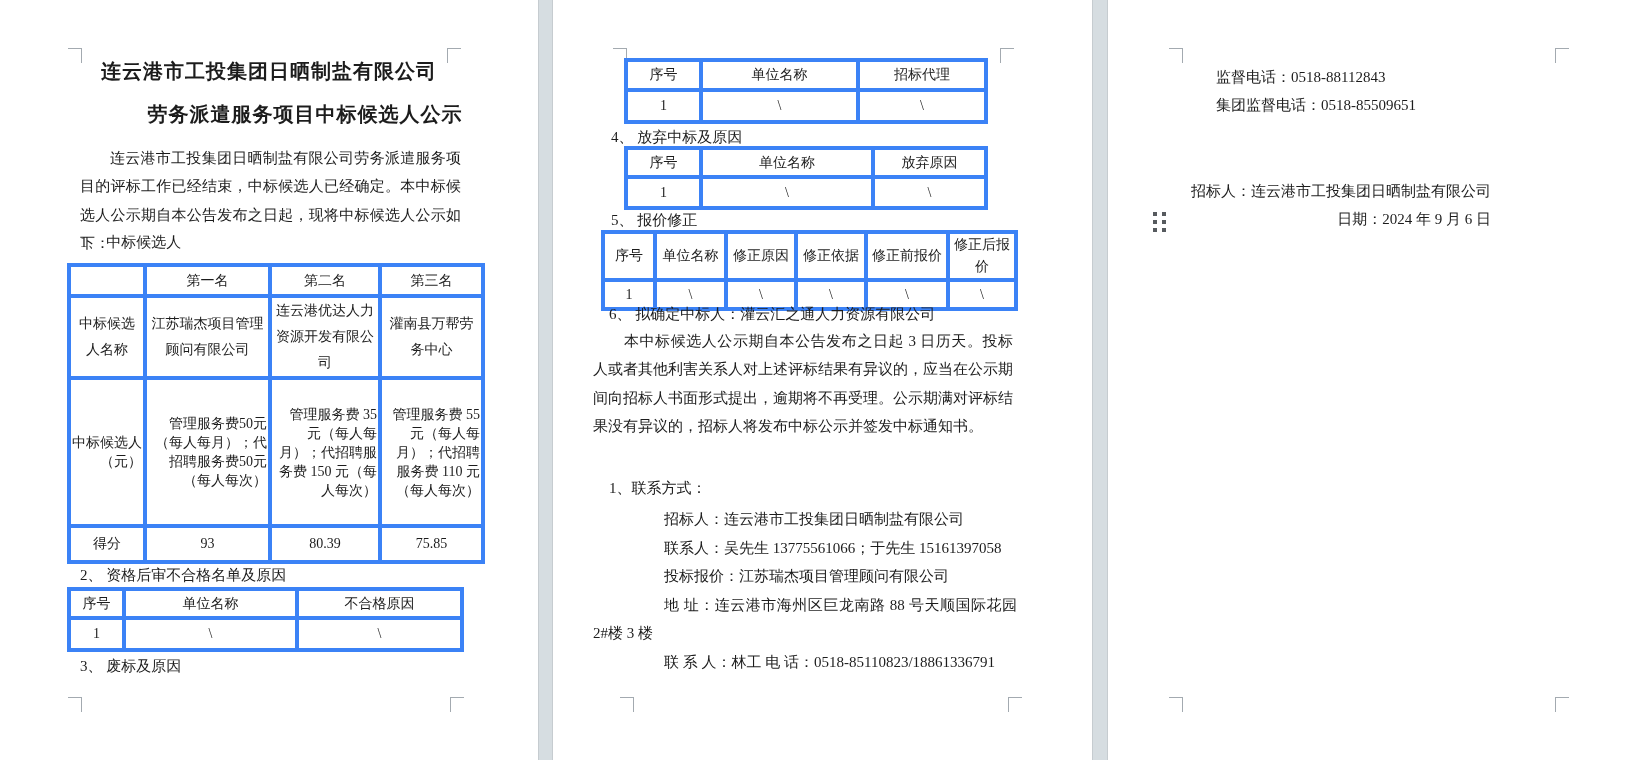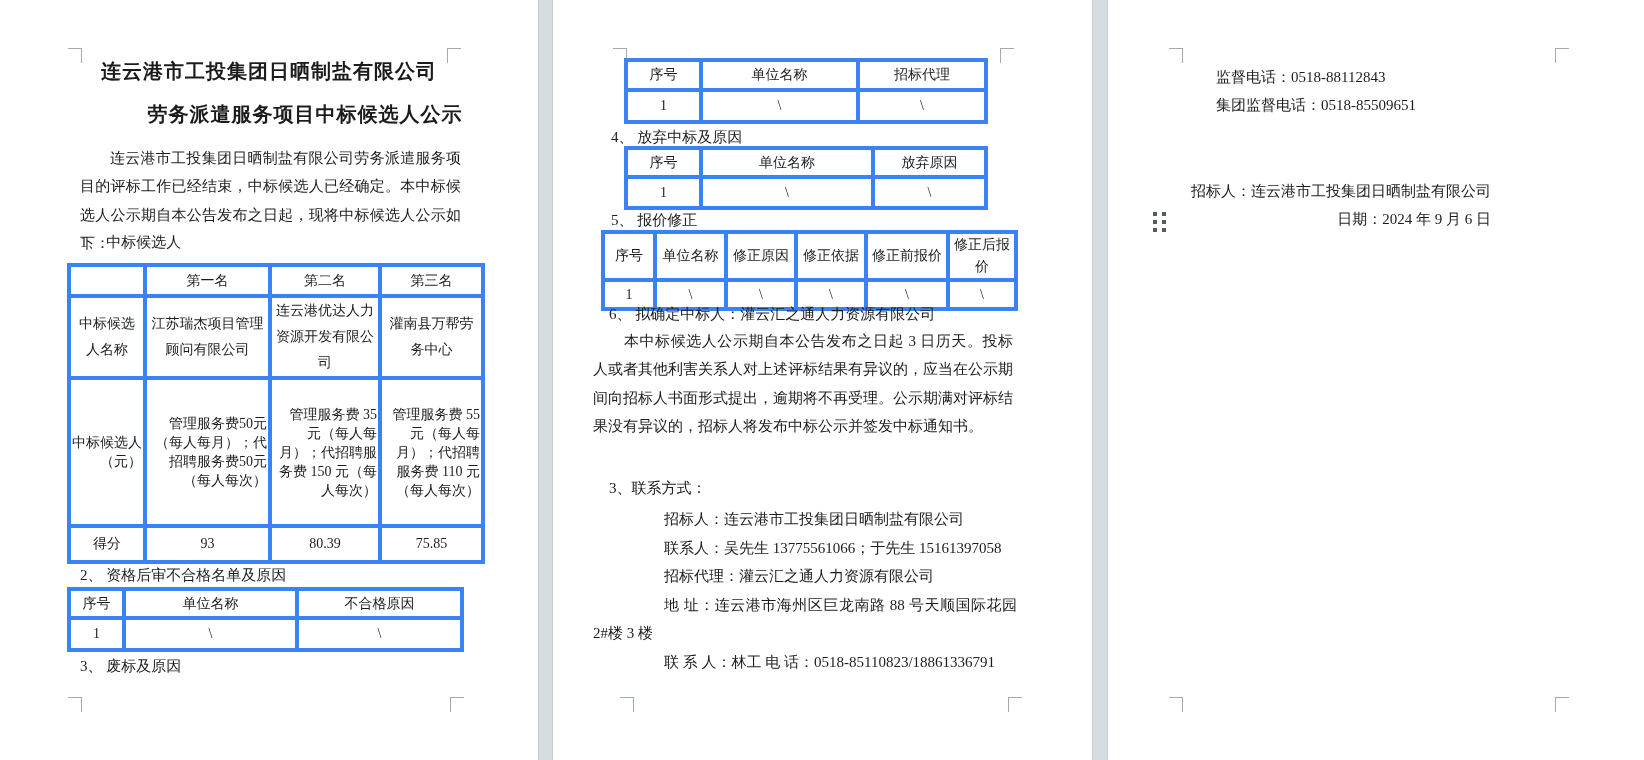--- a/index.html
+++ b/index.html
@@ -199,26 +199,26 @@
         <td>\</td>
         <td>\</td>
       </tr>
     </tbody>
       </table>
 
     <div class="seclabel" style="left:56px;top:305px;">6、 拟确定中标人：灌云汇之通人力资源有限公司</div>
 
     <div class="para" style="left:40px;top:327px;width:420px;text-indent:31px;line-height:28.4px;">本中标候选人公示期自本公告发布之日起 3 日历天。投标人或者其他利害关系人对上述评标结果有异议的，应当在公示期间向招标人书面形式提出，逾期将不再受理。公示期满对评标结果没有异议的，招标人将发布中标公示并签发中标通知书。</div>
 
-    <div class="seclabel" style="left:56px;top:479px;">3、联系方式：</div>
+    <div class="seclabel" style="left:56px;top:479px;">1、联系方式：</div>
 
     <div class="contact" style="left:40px;top:505px;width:424px;">
       <div>招标人：连云港市工投集团日晒制盐有限公司</div>
       <div>联系人：吴先生 13775561066；于先生 15161397058</div>
-      <div>招标代理：灌云汇之通人力资源有限公司</div>
+      <div>投标报价：江苏瑞杰项目管理顾问有限公司</div>
       <div>地 址：连云港市海州区巨龙南路 88 号天顺国际花园 2#楼 3 楼</div>
       <div>联 系 人：林工  电 话：0518-85110823/18861336791</div>
     </div>
   </div>
 
   <div class="page" id="page3">
     <div class="mark tl" style="left:61px;top:48px;"></div>
     <div class="mark tr" style="left:447px;top:48px;"></div>
     <div class="mark bl" style="left:61px;top:697px;"></div>
     <div class="mark br" style="left:447px;top:697px;"></div>

